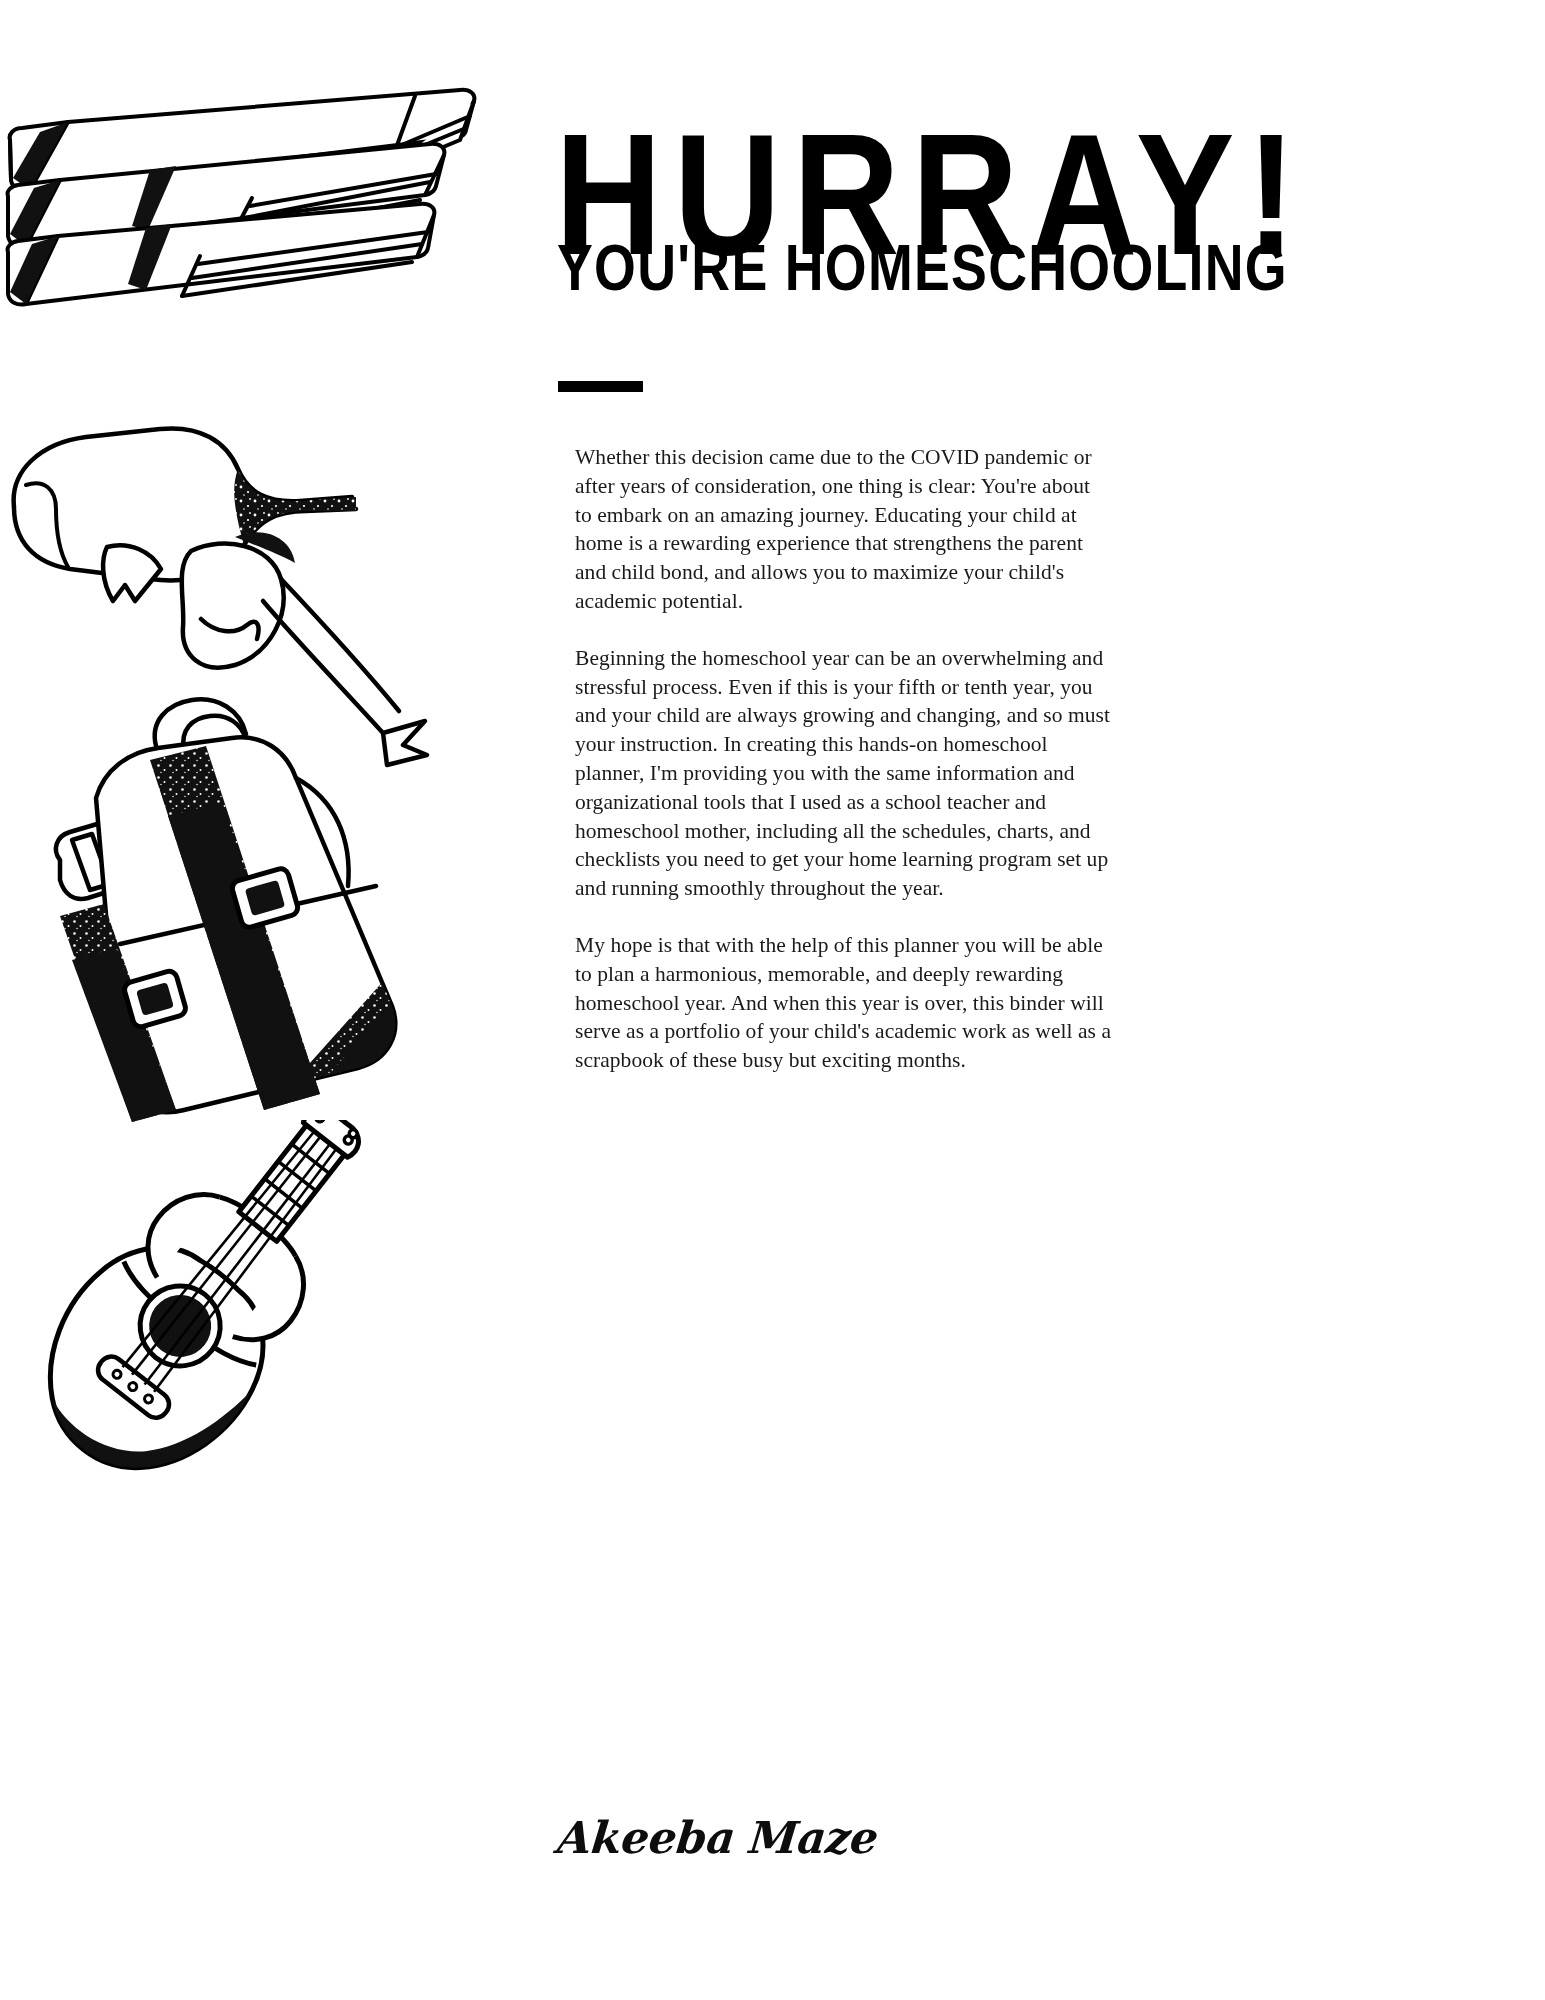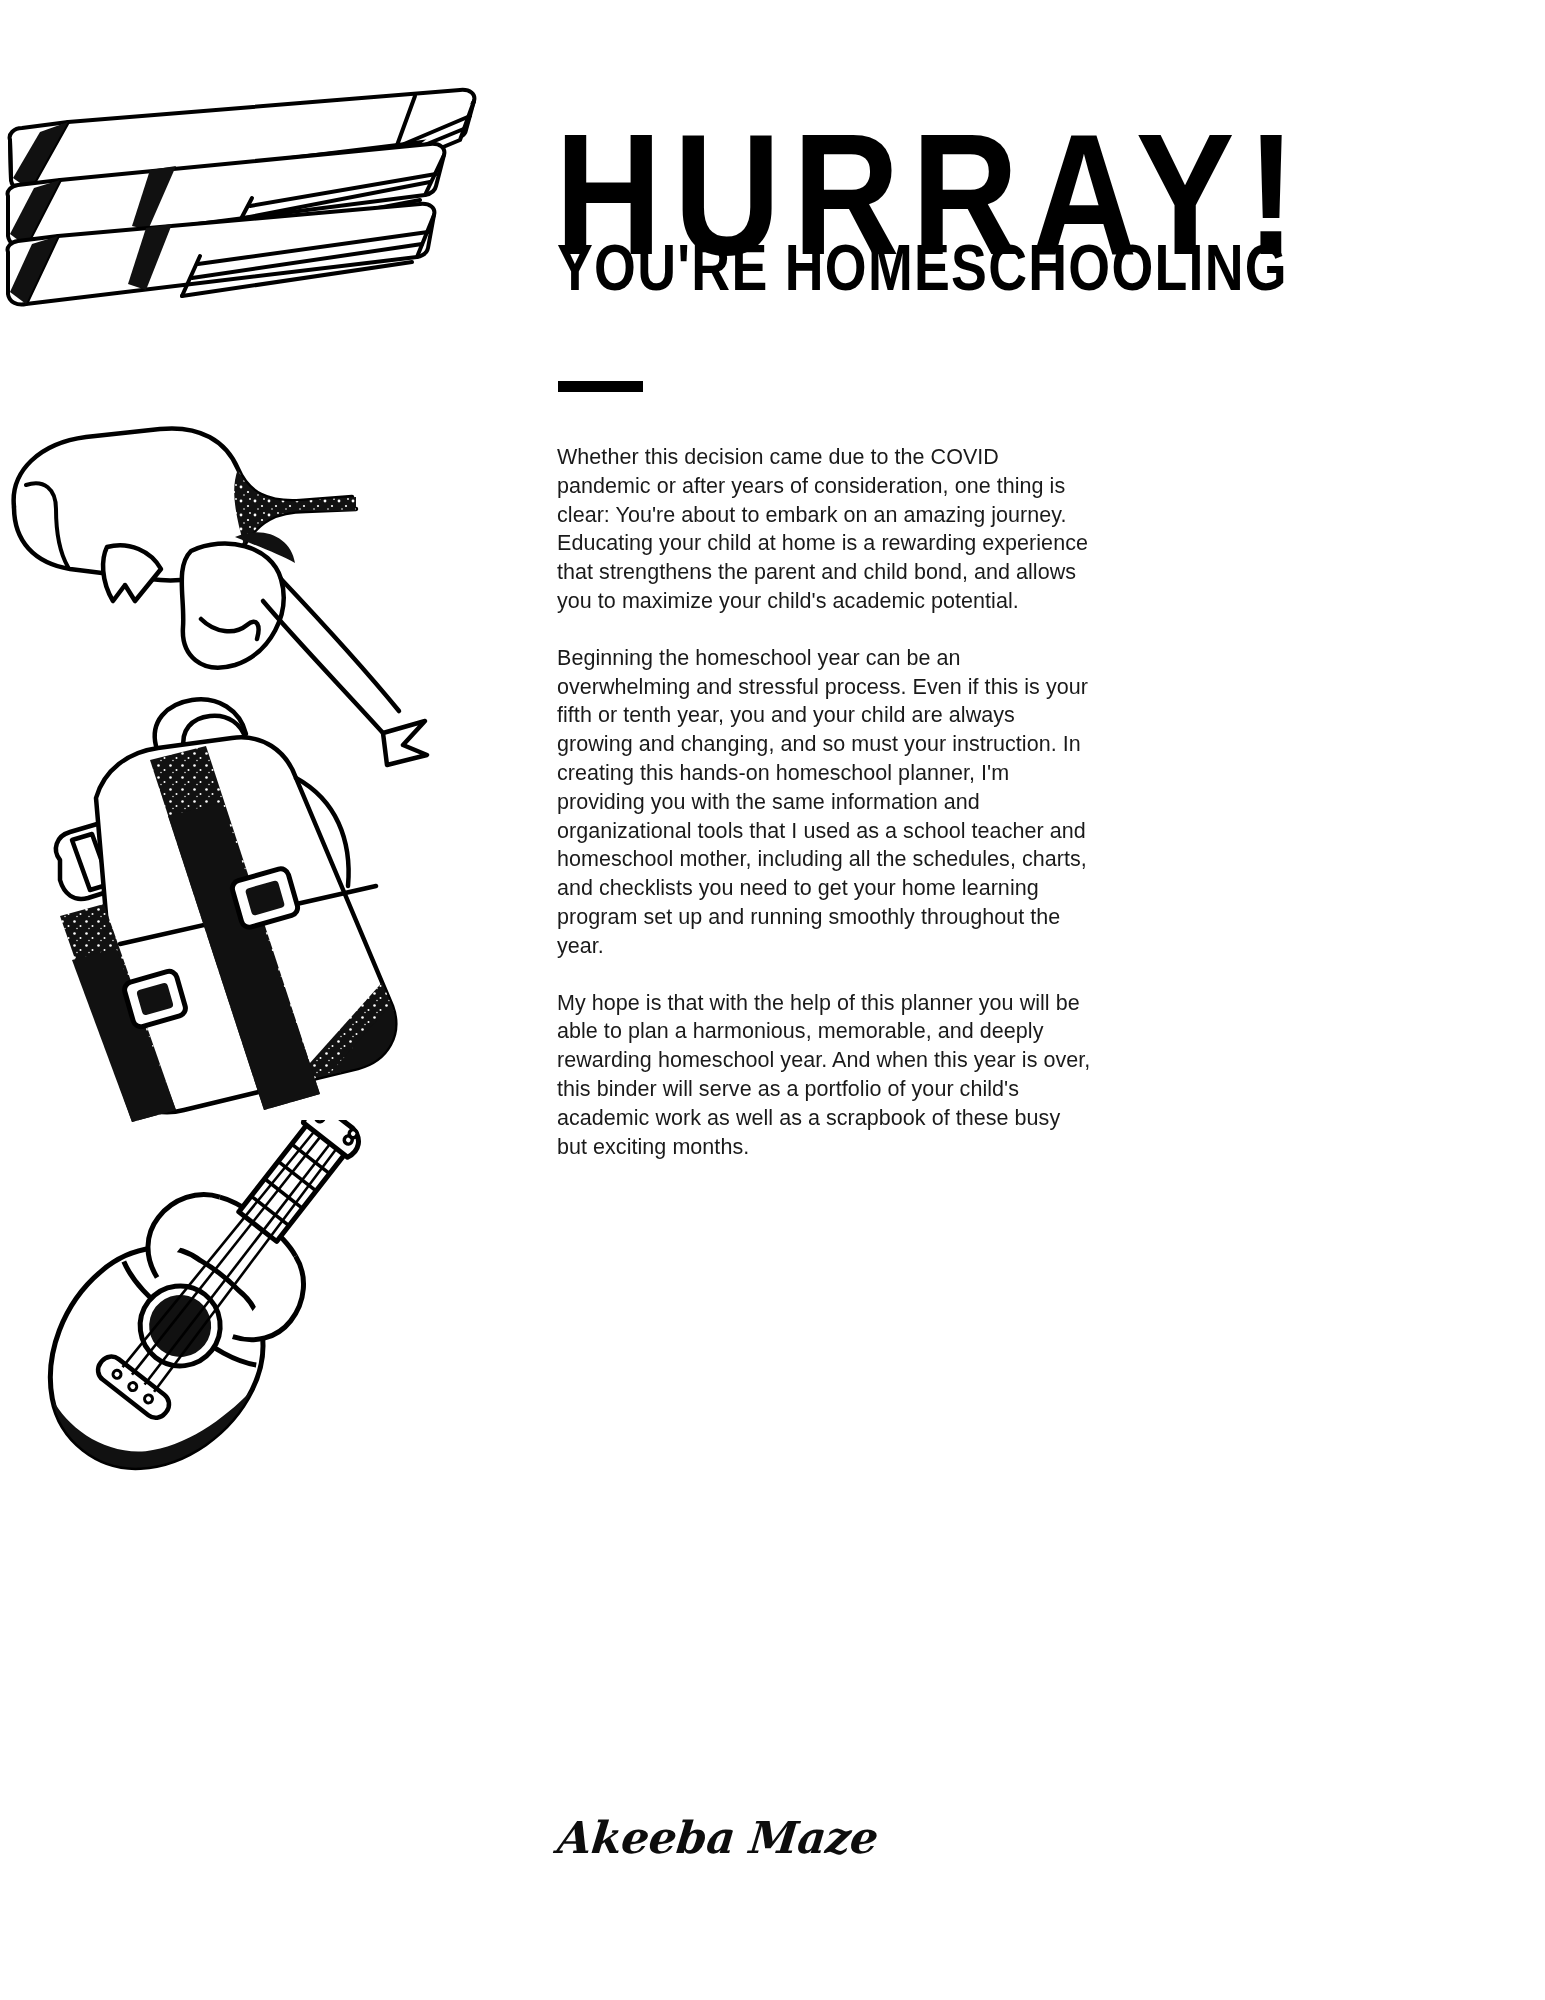--- a/index.html
+++ b/index.html
@@ -73,24 +73,24 @@
     position: absolute;
     left: 3px;
     top: 381px;
     width: 85px;
     height: 11px;
     background: #000000;
   }
 
   .body-text {
     position: absolute;
-    left: 2px;
+    left: 20px;
     top: 443px;
     width: 536px;
-    font-family: Liberation Sans, sans-serif;
+    font-family: Liberation Serif, serif;
     font-size: 21.5px;
     line-height: 28.8px;
     color: #1a1a1a;
     letter-spacing: 0.05px;
   }
   .body-text p {
     margin: 0 0 28px 0;
   }
   .body-text p:last-child { margin-bottom: 15px; }
 

